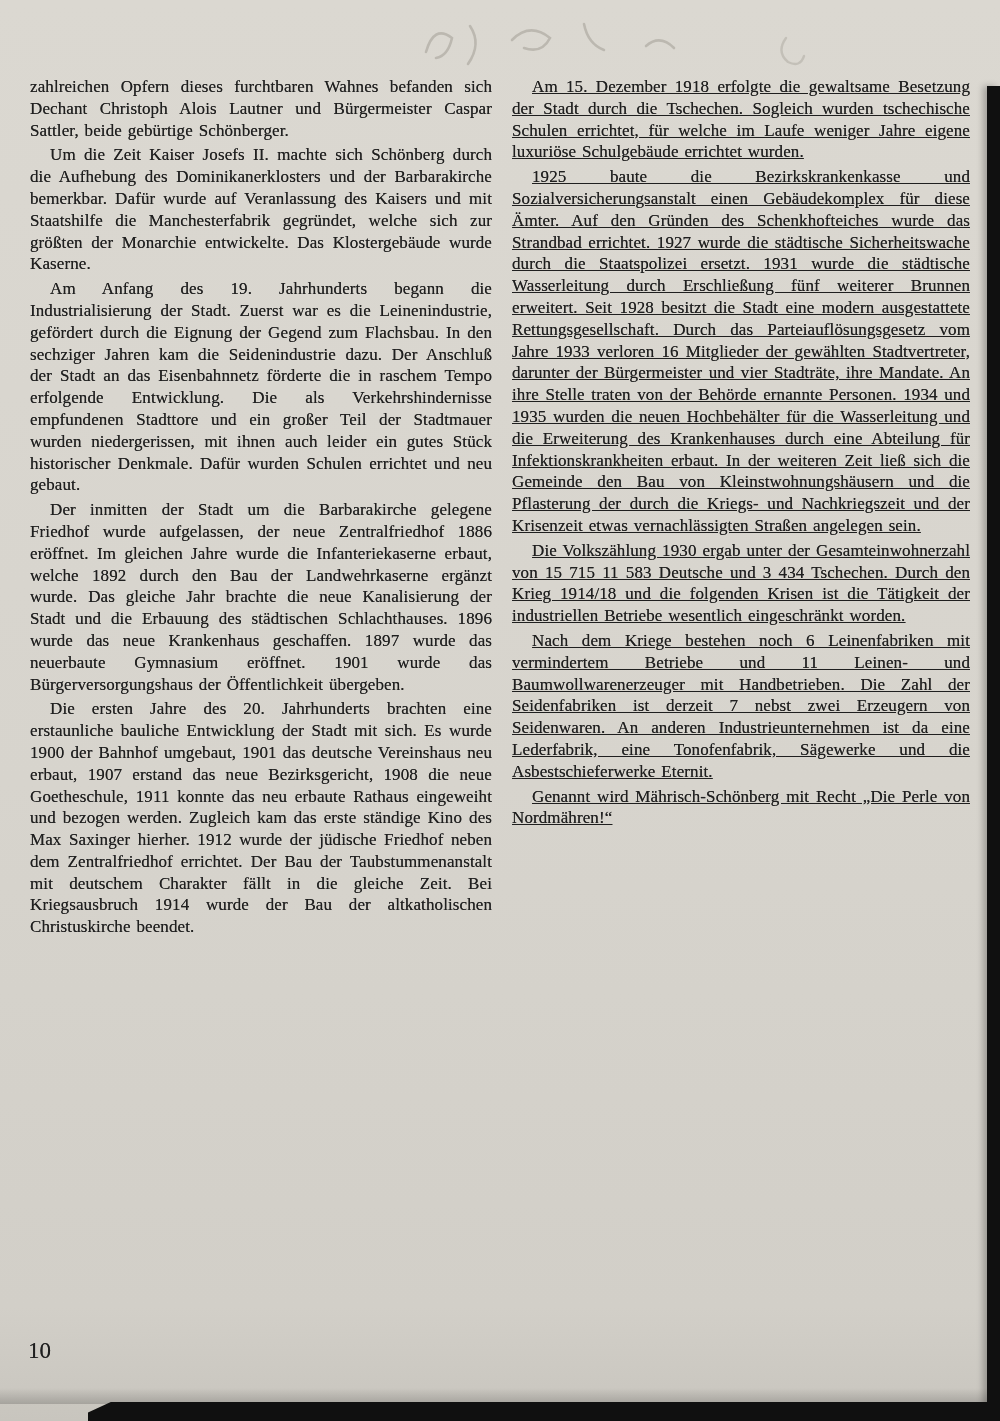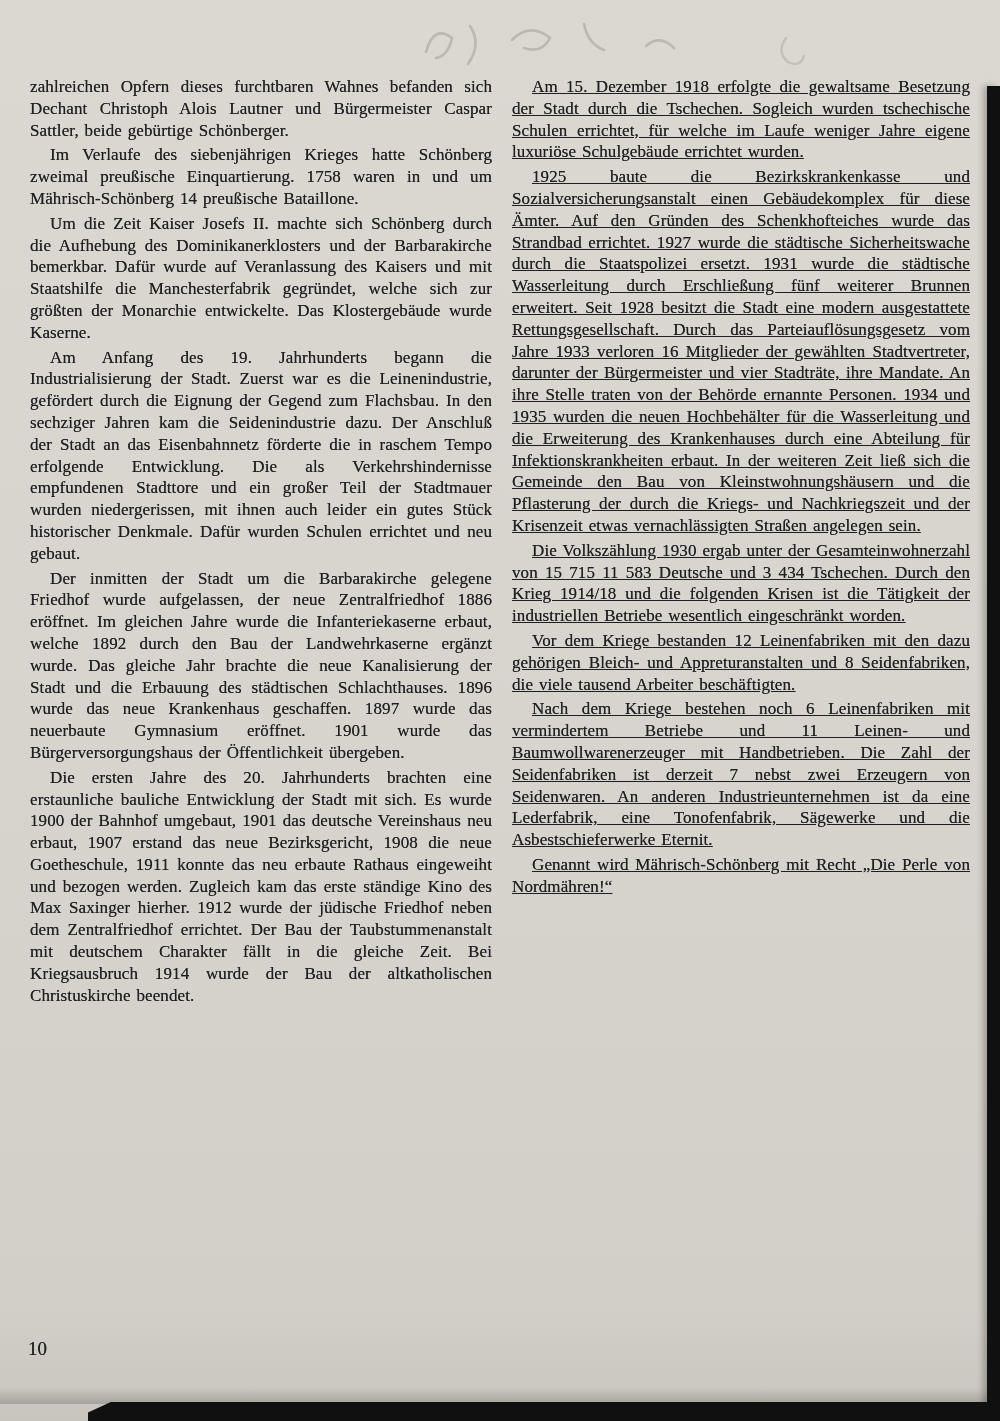--- a/index.html
+++ b/index.html
@@ -13,21 +13,21 @@
     position:absolute;top:76px;text-align:justify;
     font-size:17px;line-height:21.8px;letter-spacing:.1px;word-spacing:1.5px;
     hyphens:auto;-webkit-hyphens:auto;
     text-shadow:0 0 .3px rgba(25,25,25,.75);
   }
   .col-left{left:30px;width:462px;}
   .col-right{left:512px;width:458px;text-decoration:underline;}
   p.para{margin:0 0 3px 0;}
   p.indent{text-indent:20px;}
   .page-number{
-    position:absolute;left:28px;top:1338px;font-size:19px;
+    position:absolute;left:28px;top:1338px;font-size:23px;
     text-shadow:0 0 .3px rgba(25,25,25,.75);
   }
   .edge-right{
     position:absolute;top:86px;right:0;width:13px;height:1335px;
     background:var(--edge,#101010);
     box-shadow:-4px 0 6px rgba(0,0,0,.25);
   }
   .edge-bottom{
     position:absolute;left:88px;right:0;bottom:0;height:19px;
     background:var(--edge,#101010);
@@ -59,32 +59,30 @@
     <path d="M104,30 q18,-18 38,-2 q-8,16 -26,10"></path>
     <path d="M176,14 q4,20 20,26"></path>
     <path d="M238,36 q14,-12 28,2"></path>
   </svg>
   <svg class="hw-small" viewBox="0 0 60 40" aria-hidden="true">
     <path d="M16,8 q-10,14 2,24 q12,6 16,-6"></path>
   </svg>
 
   <div class="col col-left">
       <p class="para">zahlreichen Opfern dieses furchtbaren Wahnes befanden sich Dechant Christoph Alois Lautner und Bürgermeister Caspar Sattler, beide gebürtige Schönberger.</p>
-      <p class="para indent">Im Verlaufe des siebenjährigen Krieges hatte Schönberg zweimal preußische Einquartierung. 1758 waren in und um Mährisch-Schönberg 14 preußische Bataillone.</p>
       <p class="para indent">Um die Zeit Kaiser Josefs II. machte sich Schönberg durch die Aufhebung des Dominikanerklosters und der Barbarakirche bemerkbar. Dafür wurde auf Veranlassung des Kaisers und mit Staatshilfe die Manchesterfabrik gegründet, welche sich zur größten der Monarchie entwickelte. Das Klostergebäude wurde Kaserne.</p>
       <p class="para indent">Am Anfang des 19. Jahrhunderts begann die Industrialisierung der Stadt. Zuerst war es die Leinenindustrie, gefördert durch die Eignung der Gegend zum Flachsbau. In den sechziger Jahren kam die Seidenindustrie dazu. Der Anschluß der Stadt an das Eisenbahnnetz förderte die in raschem Tempo erfolgende Entwicklung. Die als Verkehrshindernisse empfundenen Stadttore und ein großer Teil der Stadtmauer wurden niedergerissen, mit ihnen auch leider ein gutes Stück historischer Denkmale. Dafür wurden Schulen errichtet und neu gebaut.</p>
       <p class="para indent">Der inmitten der Stadt um die Barbarakirche gelegene Friedhof wurde aufgelassen, der neue Zentralfriedhof 1886 eröffnet. Im gleichen Jahre wurde die Infanteriekaserne erbaut, welche 1892 durch den Bau der Landwehrkaserne ergänzt wurde. Das gleiche Jahr brachte die neue Kanalisierung der Stadt und die Erbauung des städtischen Schlachthauses. 1896 wurde das neue Krankenhaus geschaffen. 1897 wurde das neuerbaute Gymnasium eröffnet. 1901 wurde das Bürgerversorgungshaus der Öffentlichkeit übergeben.</p>
       <p class="para indent">Die ersten Jahre des 20. Jahrhunderts brachten eine erstaunliche bauliche Entwicklung der Stadt mit sich. Es wurde 1900 der Bahnhof umgebaut, 1901 das deutsche Vereinshaus neu erbaut, 1907 erstand das neue Bezirksgericht, 1908 die neue Goetheschule, 1911 konnte das neu erbaute Rathaus eingeweiht und bezogen werden. Zugleich kam das erste ständige Kino des Max Saxinger hierher. 1912 wurde der jüdische Friedhof neben dem Zentralfriedhof errichtet. Der Bau der Taubstummenanstalt mit deutschem Charakter fällt in die gleiche Zeit. Bei Kriegsausbruch 1914 wurde der Bau der altkatholischen Christuskirche beendet.</p>
     </div>
 
   <div class="col col-right">
       <p class="para indent">Am 15. Dezember 1918 erfolgte die gewaltsame Besetzung der Stadt durch die Tschechen. Sogleich wurden tschechische Schulen errichtet, für welche im Laufe weniger Jahre eigene luxuriöse Schulgebäude errichtet wurden.</p>
       <p class="para indent">1925 baute die Bezirkskrankenkasse und Sozialversicherungsanstalt einen Gebäudekomplex für diese Ämter. Auf den Gründen des Schenkhofteiches wurde das Strandbad errichtet. 1927 wurde die städtische Sicherheitswache durch die Staatspolizei ersetzt. 1931 wurde die städtische Wasserleitung durch Erschließung fünf weiterer Brunnen erweitert. Seit 1928 besitzt die Stadt eine modern ausgestattete Rettungsgesellschaft. Durch das Parteiauflösungsgesetz vom Jahre 1933 verloren 16 Mitglieder der gewählten Stadtvertreter, darunter der Bürgermeister und vier Stadträte, ihre Mandate. An ihre Stelle traten von der Behörde ernannte Personen. 1934 und 1935 wurden die neuen Hochbehälter für die Wasserleitung und die Erweiterung des Krankenhauses durch eine Abteilung für Infektionskrankheiten erbaut. In der weiteren Zeit ließ sich die Gemeinde den Bau von Kleinstwohnungshäusern und die Pflasterung der durch die Kriegs- und Nachkriegszeit und der Krisenzeit etwas vernachlässigten Straßen angelegen sein.</p>
       <p class="para indent">Die Volkszählung 1930 ergab unter der Gesamteinwohnerzahl von 15 715  11 583 Deutsche und 3 434 Tschechen. Durch den Krieg 1914/18 und die folgenden Krisen ist die Tätigkeit der industriellen Betriebe wesentlich eingeschränkt worden.</p>
-      <p class="para indent">Vor dem Kriege bestanden 12 Leinenfabriken mit den dazu gehörigen Bleich- und Appreturanstalten und 8 Seidenfabriken, die viele tausend Arbeiter beschäftigten.</p>
       <p class="para indent">Nach dem Kriege bestehen noch 6 Leinenfabriken mit vermindertem Betriebe und 11 Leinen- und Baumwollwarenerzeuger mit Handbetrieben. Die Zahl der Seidenfabriken ist derzeit 7 nebst zwei Erzeugern von Seidenwaren. An anderen Industrieunternehmen ist da eine Lederfabrik, eine Tonofenfabrik, Sägewerke und die Asbestschieferwerke Eternit.</p>
       <p class="para indent">Genannt wird Mährisch-Schönberg mit Recht „Die Perle von Nordmähren!“</p>
     </div>
 
   <div class="page-number">10</div>
 
   <div class="shadow-bottom"></div>
   <div class="edge-right"></div>
   <div class="edge-bottom"></div>
 

